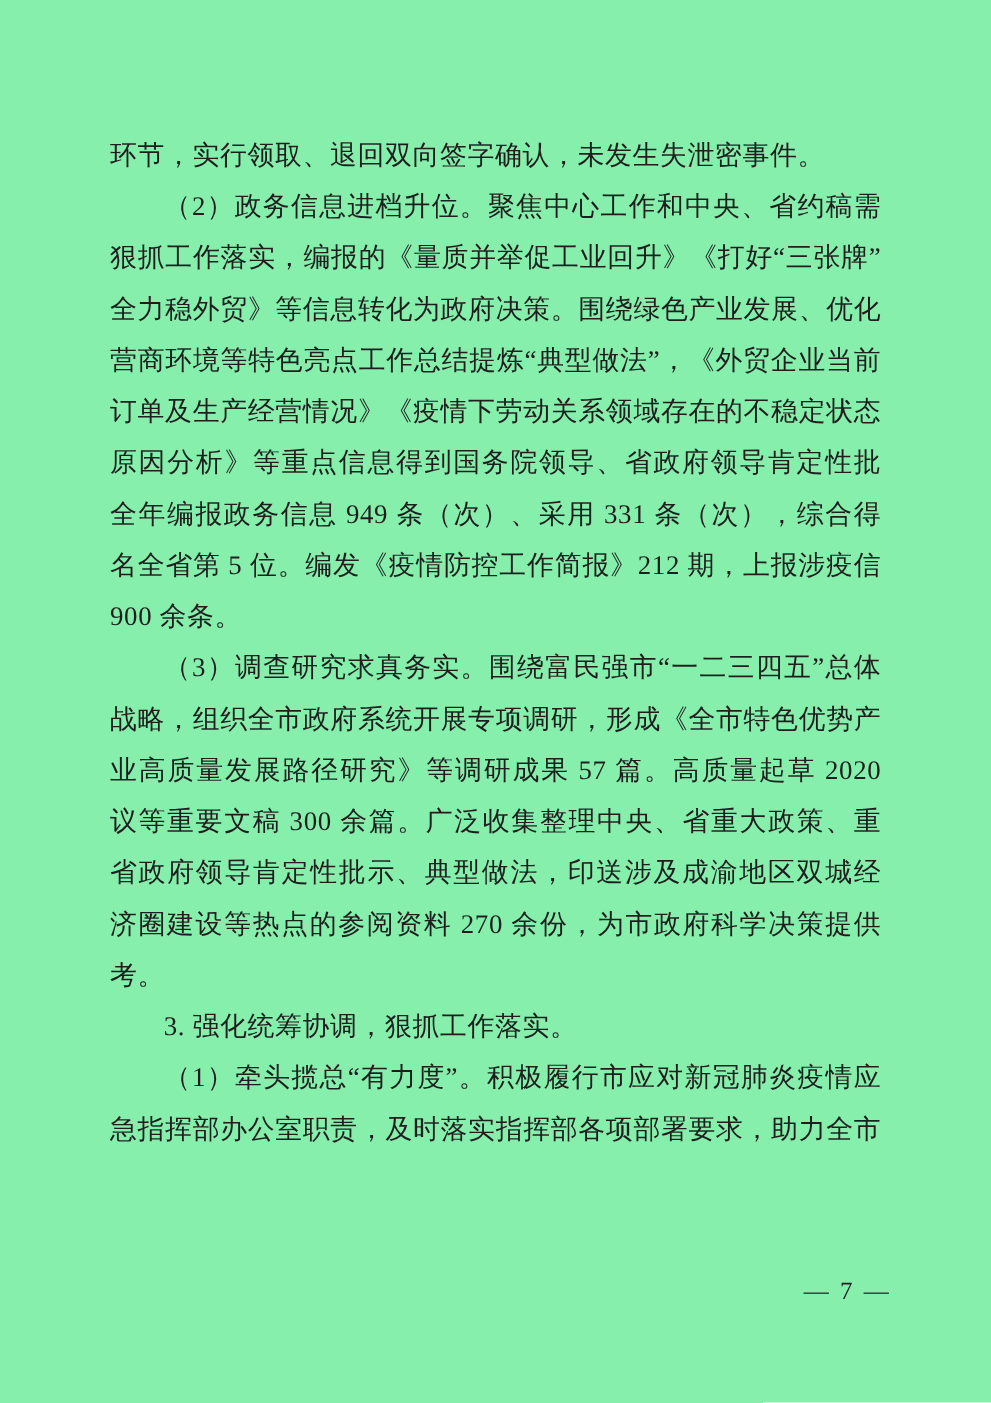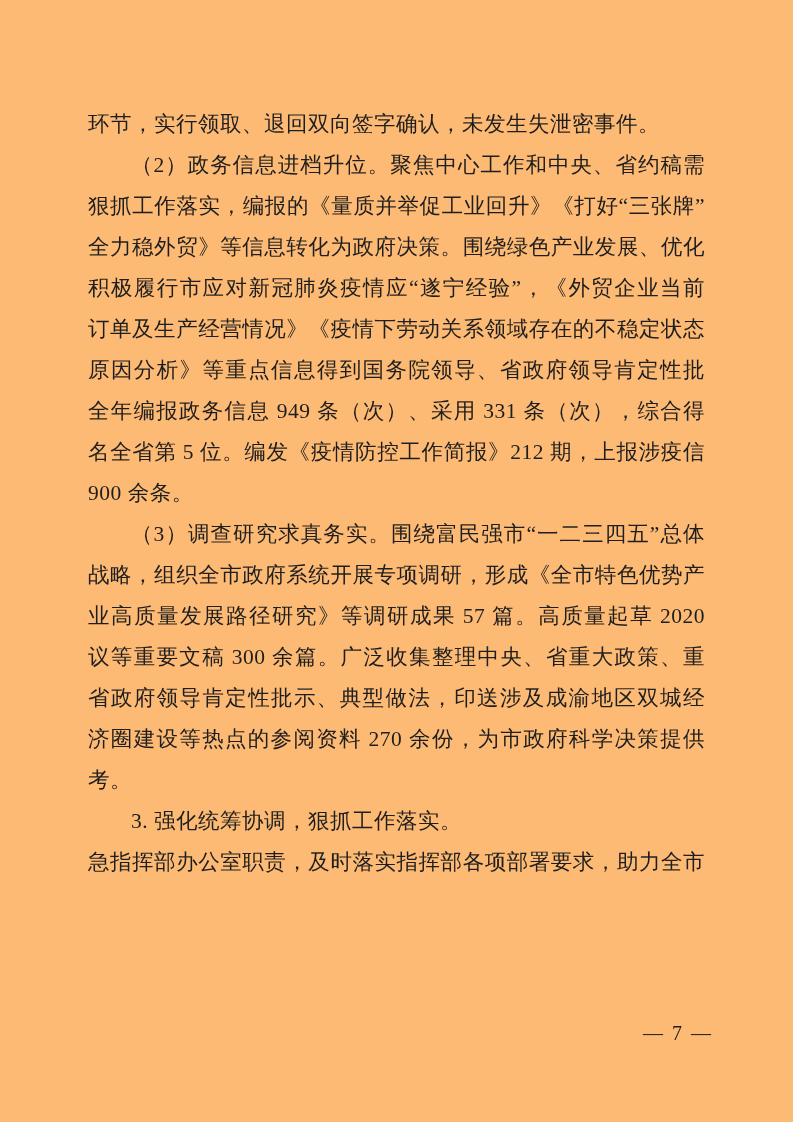--- a/index.html
+++ b/index.html
@@ -4,21 +4,21 @@
 <style>
   html, body {
     margin: 0;
     padding: 0;
     background: #ffffff;
   }
   .page {
     position: relative;
     width: 793px;
     height: 1122px;
-    background: #fdba74;
+    background: #86efac;
     overflow: hidden;
     font-family: "Liberation Serif", "DejaVu Serif", serif;
     color: #1e1e1e;
   }
   .content {
     position: absolute;
     left: 88px;
     top: 104px;
     width: 617px;
   }
@@ -61,37 +61,38 @@
 
 <div class="page">
   <div class="content" id="content">
       <div class="paragraph">
         <div class="line">环节，实行领取、退回双向签字确认，未发生失泄密事件。</div>
       </div>
       <div class="paragraph">
         <div class="line indent full">（2）政务信息进档升位。聚焦中心工作和中央、省约稿需求</div>
         <div class="line full">狠抓工作落实，编报的《量质并举促工业回升》《打好“三张牌”</div>
         <div class="line full">全力稳外贸》等信息转化为政府决策。围绕绿色产业发展、优化</div>
-        <div class="line full">积极履行市应对新冠肺炎疫情应“遂宁经验”，《外贸企业当前</div>
+        <div class="line full">营商环境等特色亮点工作总结提炼“典型做法”，《外贸企业当前</div>
         <div class="line full">订单及生产经营情况》《疫情下劳动关系领域存在的不稳定状态及</div>
         <div class="line full">原因分析》等重点信息得到国务院领导、省政府领导肯定性批示。</div>
         <div class="line full">全年编报政务信息 949 条（次）、采用 331 条（次），综合得分排</div>
         <div class="line full">名全省第 5 位。编发《疫情防控工作简报》212 期，上报涉疫信息</div>
         <div class="line">900 余条。</div>
       </div>
       <div class="paragraph">
         <div class="line indent full">（3）调查研究求真务实。围绕富民强市“一二三四五”总体</div>
         <div class="line full">战略，组织全市政府系统开展专项调研，形成《全市特色优势产</div>
         <div class="line full">业高质量发展路径研究》等调研成果 57 篇。高质量起草 2020 年</div>
         <div class="line full">议等重要文稿 300 余篇。广泛收集整理中央、省重大政策、重要</div>
         <div class="line full">省政府领导肯定性批示、典型做法，印送涉及成渝地区双城经</div>
         <div class="line full">济圈建设等热点的参阅资料 270 余份，为市政府科学决策提供参</div>
         <div class="line">考。</div>
       </div>
       <div class="paragraph">
         <div class="line indent">3. 强化统筹协调，狠抓工作落实。</div>
       </div>
       <div class="paragraph">
+        <div class="line indent full">（1）牵头揽总“有力度”。积极履行市应对新冠肺炎疫情应</div>
         <div class="line full">急指挥部办公室职责，及时落实指挥部各项部署要求，助力全市</div>
       </div>
     </div>
   <div class="page-number">— 7 —</div>
 </div>
 
 </body></html>

